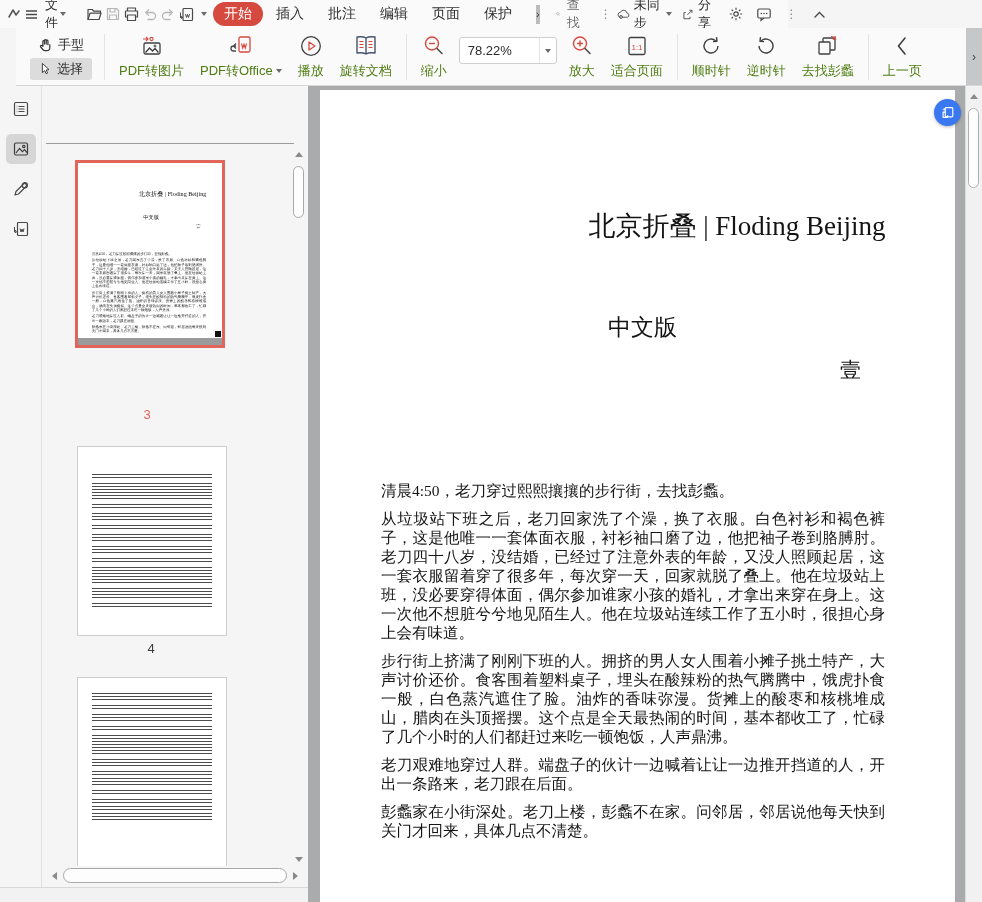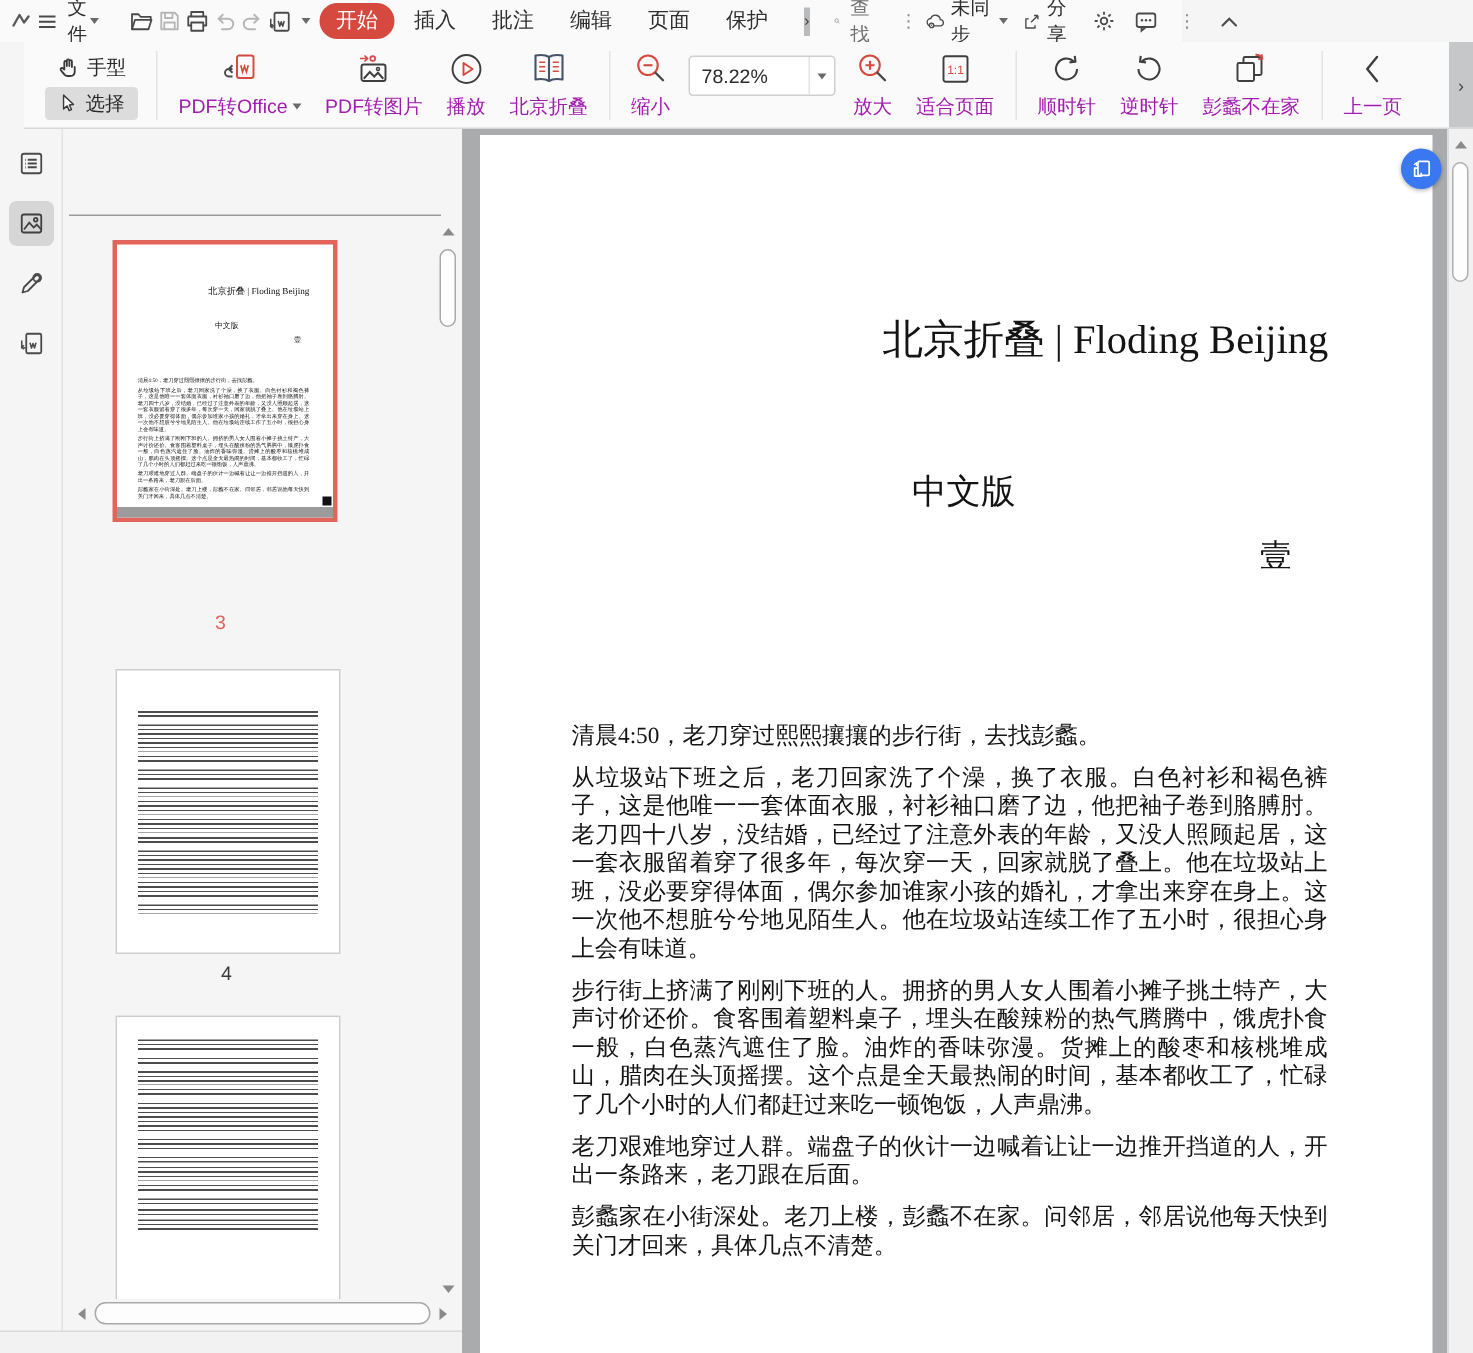--- a/index.html
+++ b/index.html
@@ -24,21 +24,21 @@
   .mr-item{display:flex;align-items:center;gap:4px;font-size:13px;color:#2f2f2f;}
   .caret{display:inline-block;width:0;height:0;border-left:3.5px solid transparent;
     border-right:3.5px solid transparent;border-top:4px solid #6a6a6a;}
   .menusep{width:1px;height:16px;background:#e0e0e1;margin:0 6px;}
 
   
   .toolbar{position:absolute;left:16px;top:28px;width:982px;height:58px;background:#fafafb;
     border-bottom:1px solid #d8d8d9;display:flex;align-items:center;padding:0 0 0 8px;box-sizing:border-box;}
   .vsep{width:1px;background:#e3e3e4;height:46px;margin:0 6px;flex:none;}
   .tbtn{display:flex;flex-direction:column;align-items:center;justify-content:center;gap:3px;
-    padding:3px 8px;border-radius:3px;font-size:13px;color:#a21caf;flex:none;white-space:nowrap;}
+    padding:3px 8px;border-radius:3px;font-size:13px;color:#4d7c0f;flex:none;white-space:nowrap;}
   .tbtn .ticon{height:25px;display:flex;align-items:center;justify-content:center;}
   .handsel{display:flex;flex-direction:column;gap:2px;padding:0 6px;flex:none;}
   .hsrow{display:flex;align-items:center;gap:5px;font-size:13px;color:#2b2b2b;padding:2px 8px;border-radius:3px;}
   .hsrow.selected{background:#dcdcdd;}
   .zoombox{width:96px;height:25px;background:#fff;border:1px solid #cfcfd0;border-radius:3px;
     display:flex;align-items:center;flex:none;margin:0 4px;align-self:flex-start;margin-top:9px;}
   .zoombox .zval{flex:1;font-size:13px;color:#2b2b2b;padding-left:8px;border:none;background:transparent;
     font-family:"Liberation Sans",sans-serif;width:60px;}
   .zoombox .zcaret{width:16px;height:100%;display:flex;align-items:center;justify-content:center;border-left:1px solid #e4e4e4;}
   .fitcol{display:flex;flex-direction:column;gap:5px;justify-content:center;padding:0 8px;flex:none;}
@@ -265,64 +265,64 @@
           </svg>
         <span>选择</span>
       </div>
     </div>
     <div class="vsep"></div>
 
     <div class="tbtn">
       <span class="ticon">
         <svg width="26" height="24" viewBox="0 0 26 24">
             <g fill="none" stroke-width="1.3">
-              <path d="M8 7H5.5a2.5 2.5 0 0 0 0 5H8M8 4.5 5.5 7 8 9.5" stroke="#4a4a4a" transform="translate(0,5)"></path>
-              <rect x="11" y="3" width="11" height="15" rx="1.5" stroke="#d5493e"></rect>
-              <path d="M13.5 9.5l1.2 4.5 1.3-3.8 1.3 3.8 1.2-4.5" stroke="#d5493e" stroke-width="1.1"></path>
-            </g>
-          </svg>
-      </span>
-      <span style="display:flex;align-items:center;gap:3px">
-        <span>PDF转Office</span>
-        <span class="caret"></span>
-      </span>
-    </div>
-    <div class="tbtn">
-      <span class="ticon">
-        <svg width="26" height="24" viewBox="0 0 26 24">
-            <g fill="none" stroke-width="1.3">
               <path d="M4 5h5M7 3l2 2-2 2" stroke="#d5493e" stroke-width="1.1"></path>
               <circle cx="12.5" cy="5" r="1.6" stroke="#d5493e" stroke-width="1.1"></circle>
               <rect x="5" y="9" width="16" height="11" rx="1.5" stroke="#3f3f3f"></rect>
               <path d="M6.5 18.5l4-4.5 3 3 2.5-2.5 3.5 4" stroke="#3f3f3f"></path>
               <circle cx="16" cy="12" r="1" stroke="#3f3f3f" stroke-width="1"></circle>
             </g>
           </svg>
       </span>
       <span>PDF转图片</span>
     </div>
     <div class="tbtn">
       <span class="ticon">
+        <svg width="26" height="24" viewBox="0 0 26 24">
+            <g fill="none" stroke-width="1.3">
+              <path d="M8 7H5.5a2.5 2.5 0 0 0 0 5H8M8 4.5 5.5 7 8 9.5" stroke="#4a4a4a" transform="translate(0,5)"></path>
+              <rect x="11" y="3" width="11" height="15" rx="1.5" stroke="#d5493e"></rect>
+              <path d="M13.5 9.5l1.2 4.5 1.3-3.8 1.3 3.8 1.2-4.5" stroke="#d5493e" stroke-width="1.1"></path>
+            </g>
+          </svg>
+      </span>
+      <span style="display:flex;align-items:center;gap:3px">
+        <span>PDF转Office</span>
+        <span class="caret"></span>
+      </span>
+    </div>
+    <div class="tbtn">
+      <span class="ticon">
         <svg width="24" height="24" viewBox="0 0 24 24">
             <circle cx="12" cy="12" r="9.3" fill="none" stroke="#3f3f3f" stroke-width="1.3"></circle>
             <path d="M10 8l6 4-6 4z" fill="none" stroke="#d5493e" stroke-width="1.3" stroke-linejoin="round"></path>
           </svg>
       </span>
       <span>播放</span>
     </div>
     <div class="tbtn">
       <span class="ticon">
         <svg width="28" height="24" viewBox="0 0 28 24">
             <g fill="none">
               <path d="M14 4c-2-1.3-5-1.6-9-1v16c4-.6 7-.3 9 1 2-1.3 5-1.6 9-1V3c-4-.6-7-.3-9 1v16" stroke="#46546b" stroke-width="1.4" stroke-linejoin="round"></path>
               <path d="M7.5 7.5h4M7.5 10.5h4M7.5 13.5h4M16.5 7.5h4M16.5 10.5h4M16.5 13.5h4" stroke="#d5493e" stroke-width="1.1"></path>
             </g>
           </svg>
       </span>
-      <span>北京折叠</span>
+      <span>旋转文档</span>
     </div>
     <div class="vsep"></div>
 
     <div class="tbtn">
       <span class="ticon">
         <svg width="24" height="24" viewBox="0 0 24 24">
             <g fill="none">
               <circle cx="10" cy="9.5" r="6.5" stroke="#d5493e" stroke-width="1.4"></circle>
               <path d="M7 9.5h6" stroke="#d5493e" stroke-width="1.4"></path>
               <path d="M15 14.5l5 5" stroke="#4a4a4a" stroke-width="1.6" stroke-linecap="round"></path>
@@ -381,21 +381,21 @@
     <div class="tbtn">
       <span class="ticon">
         <svg width="28" height="24" viewBox="0 0 28 24">
             <g fill="none" stroke-width="1.3">
               <rect x="5" y="8" width="11" height="12" rx="1" stroke="#3f3f3f"></rect>
               <path d="M9 8V5a1 1 0 0 1 1-1h10a1 1 0 0 1 1 1v10a1 1 0 0 1-1 1h-4" stroke="#3f3f3f"></path>
               <path d="M17 2.5a5 4 0 0 1 4.5 2.5M21 2.2l.6 2.8-2.8.5" stroke="#d5493e" stroke-width="1.2"></path>
             </g>
           </svg>
       </span>
-      <span>彭蠡不在家</span>
+      <span>去找彭蠡</span>
     </div>
     <div class="vsep"></div>
 
     <div class="tbtn">
       <span class="ticon">
         <svg width="16" height="22" viewBox="0 0 16 22">
             <path d="M11 3 4.5 11 11 19" fill="none" stroke="#3f3f3f" stroke-width="1.6" stroke-linecap="round"></path>
           </svg>
       </span>
       <span>上一页</span>

